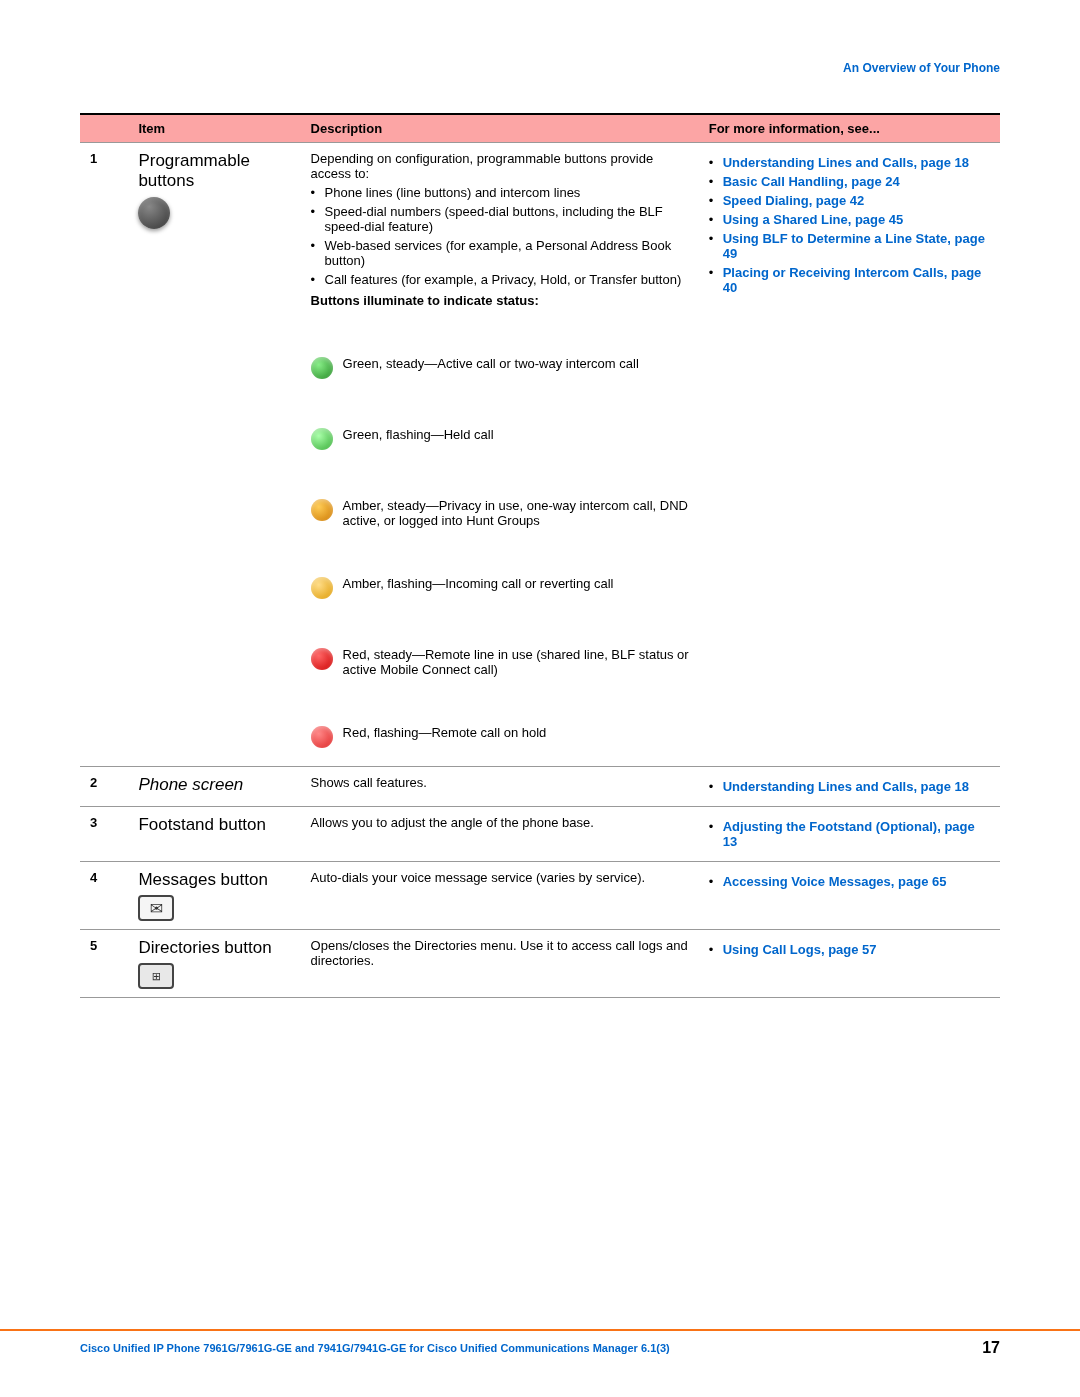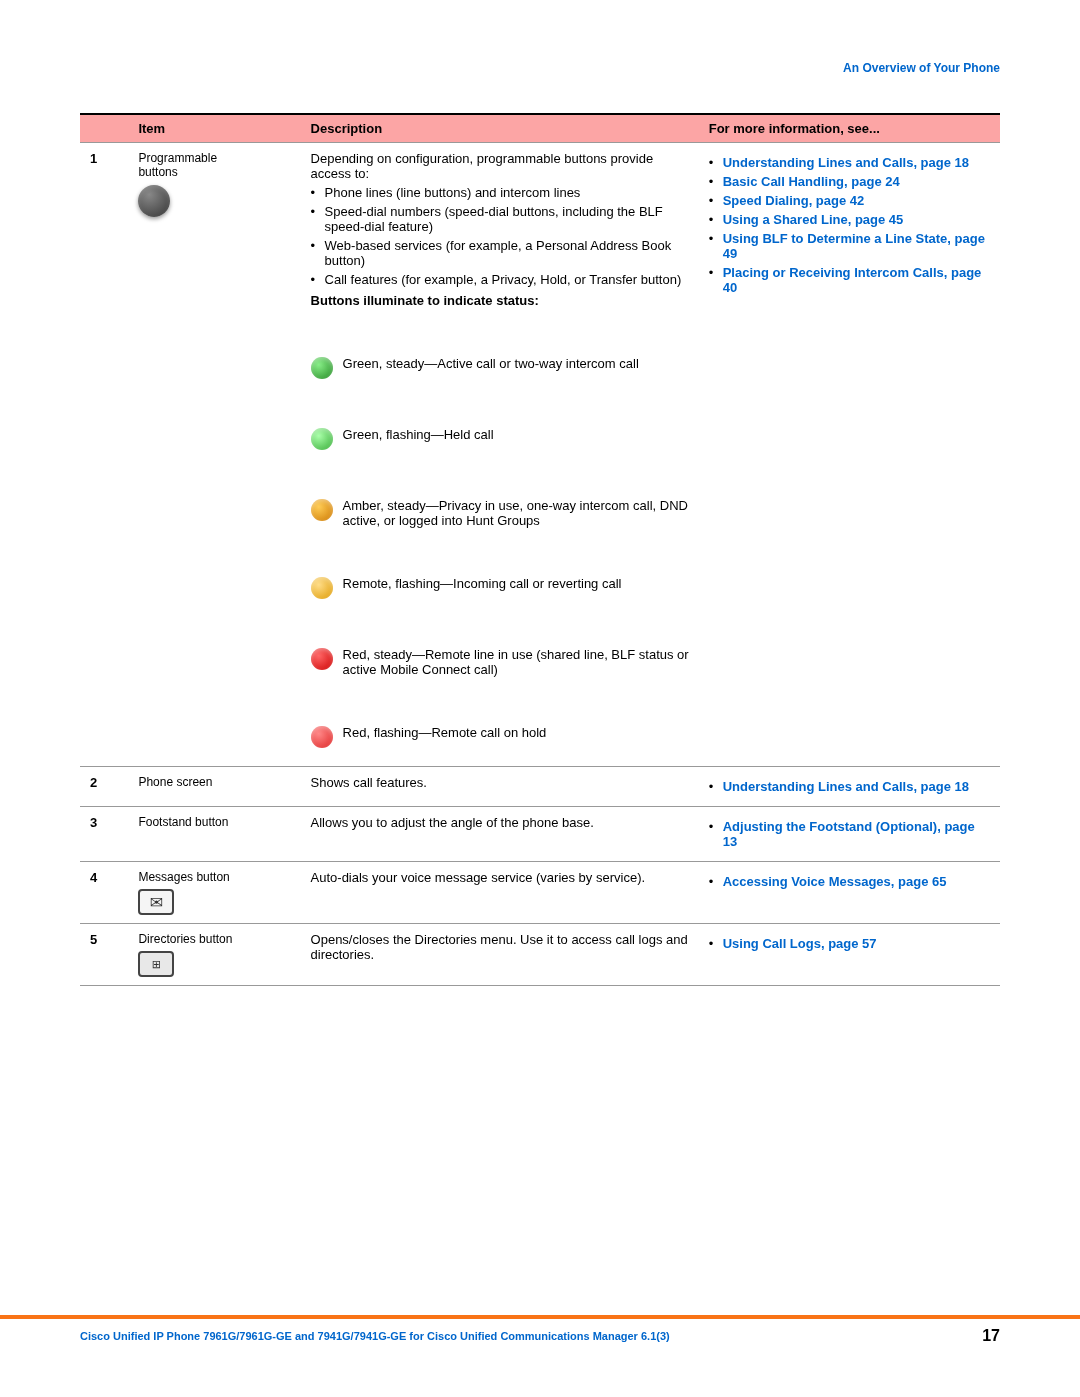--- a/index.html
+++ b/index.html
@@ -61,21 +61,21 @@
       font-size: 13px;
     }
     .main-table td:first-child {
       font-weight: bold;
       font-size: 13px;
     }
     .row-num {
       font-weight: bold;
     }
     .item-name {
-      font-size: 12px;
+      font-size: 17px;
     }
     .bullet-list {
       list-style: none;
       padding: 0;
       margin: 4px 0;
     }
     .bullet-list li {
       padding-left: 14px;
       position: relative;
       margin-bottom: 4px;
@@ -150,25 +150,25 @@
     .buttons-illuminate {
       font-size: 13px;
       margin-top: 6px;
       font-weight: bold;
     }
     .footer {
       position: absolute;
       bottom: 40px;
       left: 0;
       right: 0;
-      padding: 12px 80px;
+      padding: 0 80px;
       display: flex;
       justify-content: space-between;
       align-items: center;
-      border-top: 4px solid #f97316;
+      border-top: 2px solid #f97316;
       padding-top: 8px;
     }
     .footer-text {
       font-size: 11px;
       color: #0066cc;
       font-weight: bold;
     }
     .footer-page {
       font-size: 16px;
       color: #000;
@@ -218,21 +218,21 @@
               <li>
                 <span class="dot dot-green-flash"></span>
                 <span class="status-text">Green, flashing—Held call</span>
               </li>
               <li>
                 <span class="dot dot-amber-steady"></span>
                 <span class="status-text">Amber, steady—Privacy in use, one-way intercom call, DND active, or logged into Hunt Groups</span>
               </li>
               <li>
                 <span class="dot dot-amber-flash"></span>
-                <span class="status-text">Remote, flashing—Incoming call or reverting call</span>
+                <span class="status-text">Amber, flashing—Incoming call or reverting call</span>
               </li>
               <li>
                 <span class="dot dot-red-steady"></span>
                 <span class="status-text">Red, steady—Remote line in use (shared line, BLF status or active Mobile Connect call)</span>
               </li>
               <li>
                 <span class="dot dot-red-flash"></span>
                 <span class="status-text">Red, flashing—Remote call on hold</span>
               </li>
             </ul>
@@ -244,21 +244,21 @@
               <li><a class="link-blue" href="#">Speed Dialing, page 42</a></li>
               <li><a class="link-blue" href="#">Using a Shared Line, page 45</a></li>
               <li><a class="link-blue" href="#">Using BLF to Determine a Line State, page 49</a></li>
               <li><a class="link-blue" href="#">Placing or Receiving Intercom Calls, page 40</a></li>
             </ul>
           </td>
         </tr>
         <tr>
           <td class="row-num">2</td>
           <td>
-            <div class="item-name" style="white-space: pre-line;">Phone screen</div>
+            <div class="item-name" style="white-space: pre-line; font-style: italic;">Phone screen</div>
           </td>
           <td>
             <p>Shows call features.</p>
           </td>
           <td>
             <ul class="bullet-list">
               <li><a class="link-blue" href="#">Understanding Lines and Calls, page 18</a></li>
             </ul>
           </td>
         </tr>

